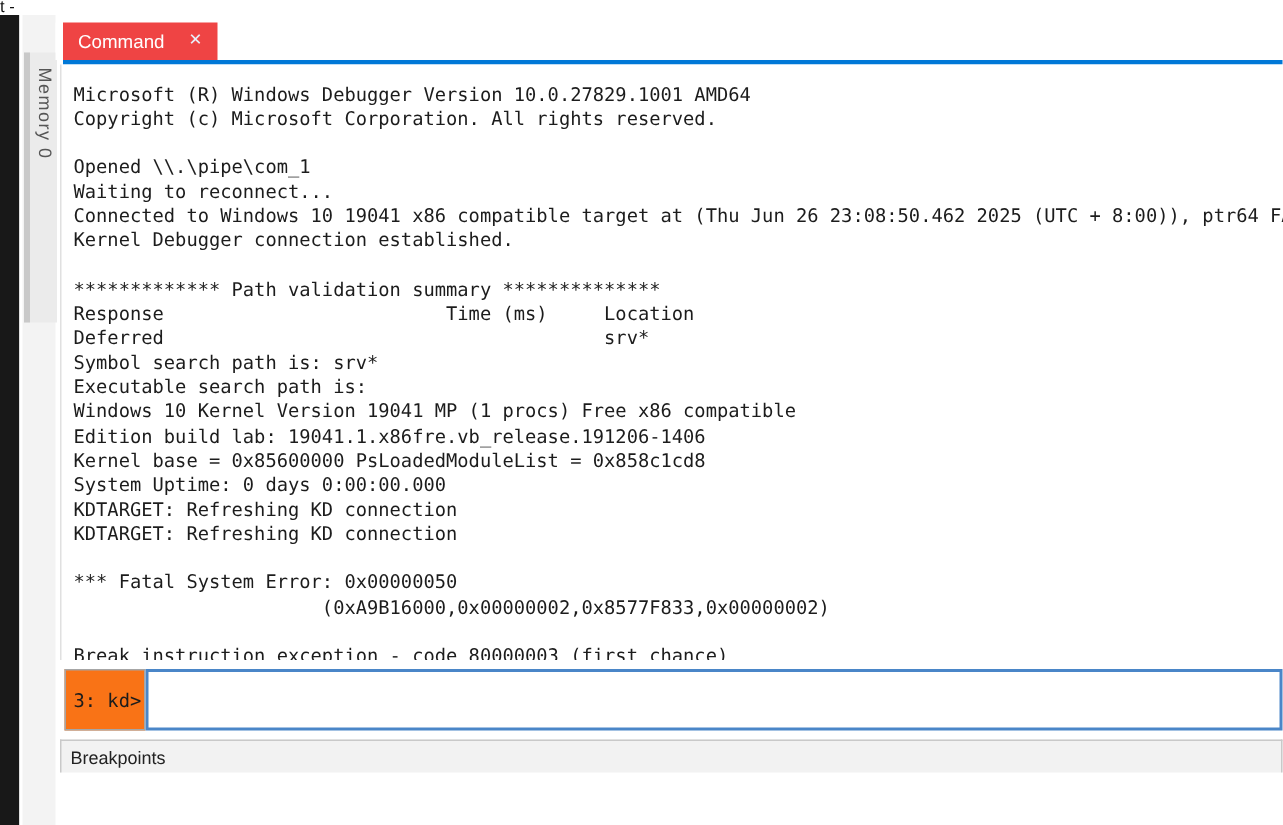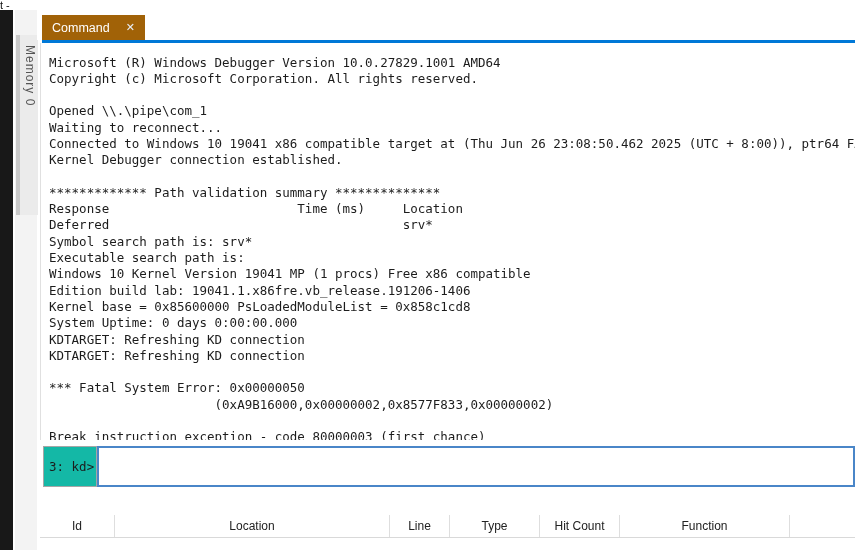--- a/index.html
+++ b/index.html
@@ -23,35 +23,35 @@
 
   
   .side-strip { position:absolute; left:13px; top:10px; width:24px; height:540px; background:#f3f3f3; border-left:2px solid #fff; }
   .side-tab { position:absolute; left:1px; top:25px; width:22px; height:180px; background:#ebebeb;
     border-left:4px solid #c9c9c9; }
   .side-tab-label { position:absolute; left:3px; top:10px; writing-mode:vertical-rl;
     font-size:12px; color:#555; white-space:nowrap; letter-spacing:1px; }
 
   
   .tabbar { position:absolute; left:37px; top:15px; right:0; height:25px; background:#fff; }
-  .tab-active { position:absolute; left:5px; top:0; height:25px; min-width:98px; background:#a16207;
+  .tab-active { position:absolute; left:5px; top:0; height:25px; min-width:98px; background:#ef4444;
     color:#fff; display:flex; align-items:center; padding:0 10px; gap:16px; cursor:default; }
   .tab-label { font-size:12.5px; color:#fff; }
   .tab-close { font-size:11px; color:#e8f1fb; line-height:11px; }
   .tab-underline { position:absolute; left:42px; top:40px; right:0; height:2.5px; background:#0078d7; }
 
   
   .cmd-output { position:absolute; left:40px; top:42.5px; width:829px; height:397px;
     background:#fff; border-left:1px solid #e0e0e0; overflow:hidden; }
   .cmd-output pre { font-family:"DejaVu Sans Mono", monospace; font-size:12.5px;
     line-height:16.3px; color:#1c1c1c; padding:12px 0 0 8px; white-space:pre; }
 
   
   .cmd-prompt { position:absolute; left:43px; top:446px; width:54px; height:41px;
-    background:#14b8a6; border:1px solid #a6a6a6; display:flex; align-items:center;
+    background:#f97316; border:1px solid #a6a6a6; display:flex; align-items:center;
     padding-left:5px; font-family:"DejaVu Sans Mono", monospace; font-size:12.5px; color:#1c1c1c; }
   .cmd-input { position:absolute; left:97px; top:446px; width:758px; height:41px;
     background:#fff; border:2px solid #4a86c8; outline:none;
     font-family:"DejaVu Sans Mono", monospace; font-size:12.5px; color:#1c1c1c; padding:0 6px; }
 
   
   .bp-panel { position:absolute; left:40px; top:493px; right:0; bottom:0; background:#fff; }
   .bp-header { position:absolute; left:0; top:0; right:0; height:22px; background:#f2f2f2;
     border:1px solid #c9c9c9; border-bottom:none; display:flex; align-items:center;
     padding-left:6px; font-size:12px; color:#222; }
@@ -110,24 +110,16 @@
 *** Fatal System Error: 0x00000050
                       (0xA9B16000,0x00000002,0x8577F833,0x00000002)
 
 Break instruction exception - code 80000003 (first chance)</pre>
   </div>
 
   <div class="cmd-prompt">3: kd&gt;</div>
   <input class="cmd-input" type="text" value="" style="">
 
   <div class="bp-panel">
-    <div class="bp-cols">
-      <div class="bp-col c0">Id</div>
-      <div class="bp-col c1">Location</div>
-      <div class="bp-col c2">Line</div>
-      <div class="bp-col c3">Type</div>
-      <div class="bp-col c4">Hit Count</div>
-      <div class="bp-col c5">Function</div>
-      <div class="bp-filler"></div>
-    </div>
+    <div class="bp-header">Breakpoints</div>
   </div>
 
 </div>
 
 </body></html>

